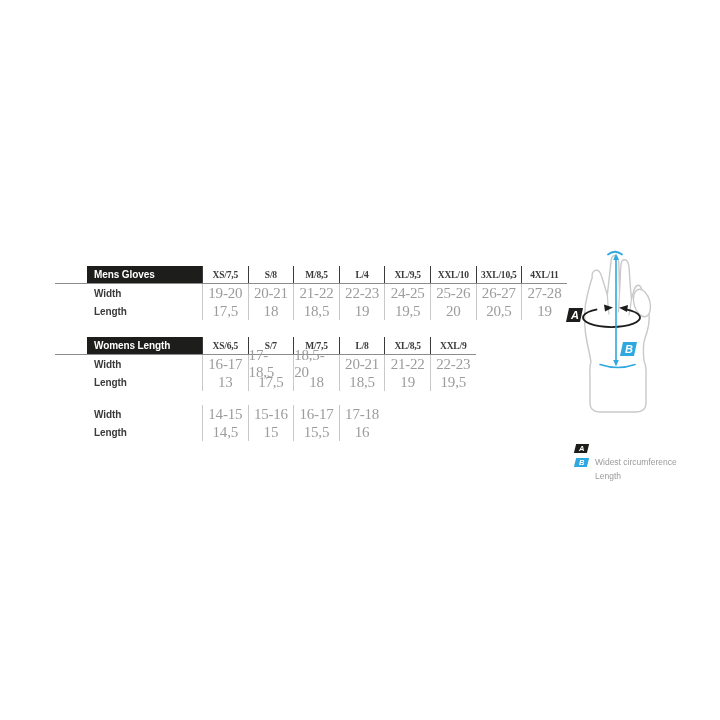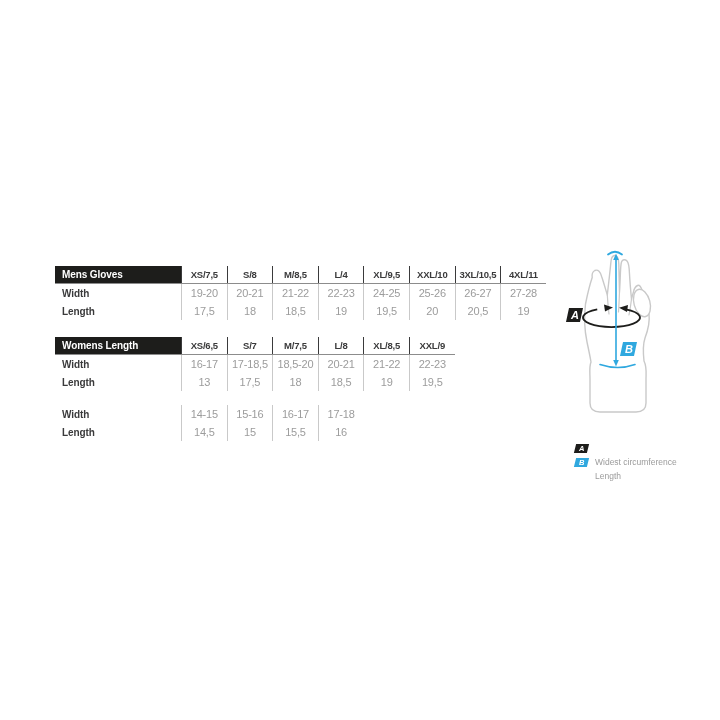--- a/index.html
+++ b/index.html
@@ -4,26 +4,26 @@
 <style>
   html,body{margin:0;padding:0;}
   body{
     width:720px;height:720px;background:#ffffff;position:relative;overflow:hidden;
     font-family:"Liberation Sans", sans-serif;
   }
   .size-table{position:absolute;left:55px;}
   .t-row{display:flex;align-items:stretch;}
   .t-head{height:17px;border-bottom:1px solid #8c8c8c;}
   .t-data{height:18px;}
-  .t-label{width:126px;flex:none;box-sizing:border-box;padding-left:7px;display:flex;align-items:center;
-    font-size:10px;font-weight:bold;color:#3a3a3b;letter-spacing:-0.1px;}
+  .t-label{width:115px;flex:none;box-sizing:border-box;padding-left:7px;display:flex;align-items:center;
+    font-size:10px;font-weight:bold;color:#3a3a3b;letter-spacing:-0.1px;margin-left:32px;}
   .head-label{background:#1d1d1b;color:#ffffff;}
-  .t-cell{width:45.6px;flex:none;box-sizing:border-box;display:flex;align-items:center;justify-content:center;}
+  .t-cell{width:45.6px;flex:none;box-sizing:border-box;display:flex;align-items:center;justify-content:center;font-family:Liberation Serif, serif;}
   .head-cell{border-left:1px solid #3a3a3b;font-size:9.5px;font-weight:bold;color:#3a3a3b;letter-spacing:-0.2px;}
-  .val-cell{border-left:1px solid #c9c9c9;font-size:11px;color:#9c9c9c;letter-spacing:-0.2px;}
+  .val-cell{border-left:1px solid #c9c9c9;font-size:15px;color:#9c9c9c;letter-spacing:-0.2px;}
   #diagram{position:absolute;left:563px;top:246px;}
   #legend{position:absolute;left:575px;top:442px;}
   .legend-row{display:flex;align-items:center;height:13px;margin-bottom:1px;}
   .legend-badge{width:13px;height:9px;flex:none;transform:skewX(-14deg);display:flex;align-items:center;justify-content:center;margin-right:7px;}
   .legend-badge span{transform:skewX(14deg);color:#fff;font-size:7.5px;font-weight:bold;font-style:italic;line-height:1;}
   .badge-a{background:#1d1d1b;}
   .badge-b{background:#2fa8df;}
   .legend-label{font-size:8.5px;color:#9b9b9b;margin-top:26px;}
 </style>
 </head>

